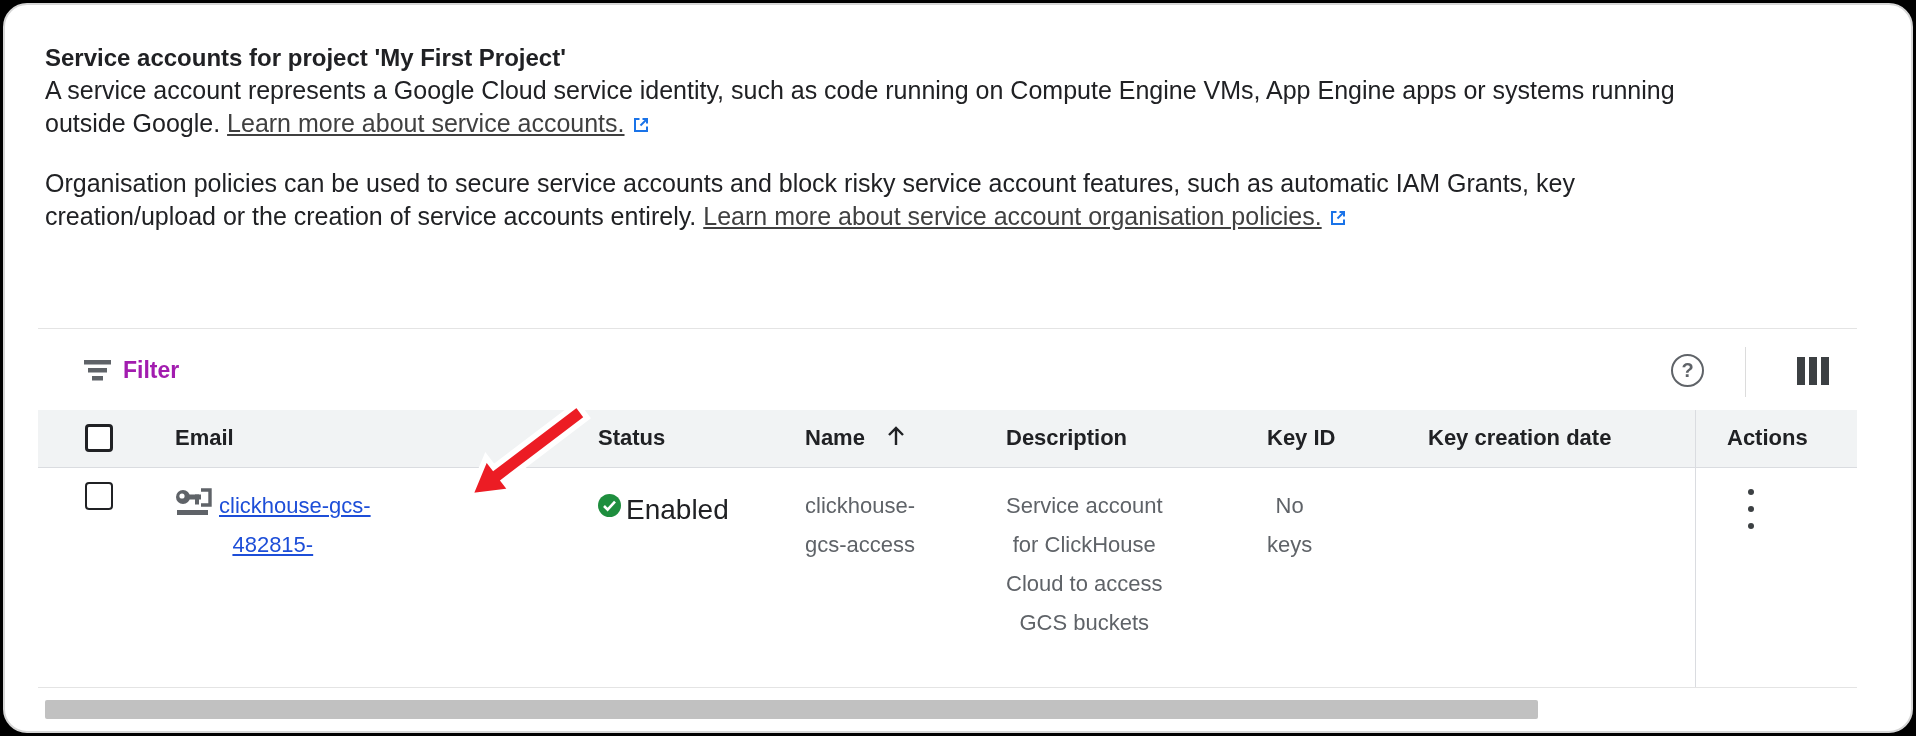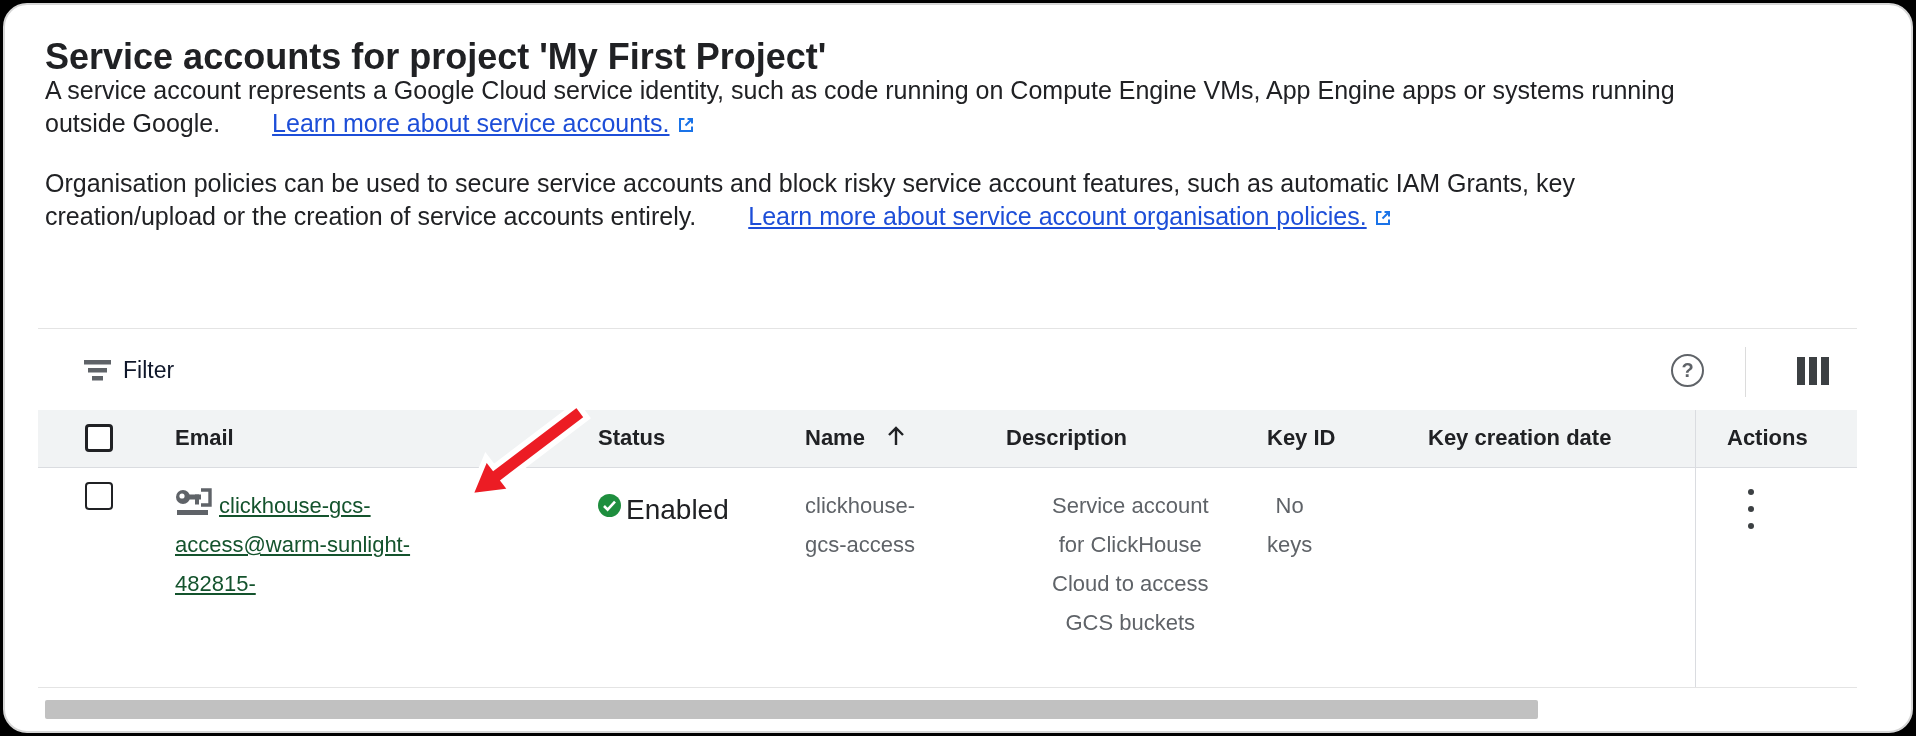--- a/index.html
+++ b/index.html
@@ -6,40 +6,40 @@
   html,body { margin:0; padding:0; background:#000; }
   .screen {
     position:relative; width:1916px; height:736px; background:#000; overflow:hidden;
     font-family:"Liberation Sans","DejaVu Sans",sans-serif; color:#202124;
   }
   .card {
     position:absolute; left:3px; top:3px; width:1910px; height:730px;
     background:#fff; border:2px solid #d6d6d6; border-radius:24px; overflow:hidden;
   }
   .page-title {
-    position:absolute; left:40px; top:7px; font-size:36px; color:#202124; white-space:nowrap;
+    position:absolute; left:40px; top:23px; font-size:24px; color:#202124; white-space:nowrap;
   }
   .para { position:absolute; left:40px; font-size:25px; line-height:33px; color:#202124; }
   .para .pline { white-space:nowrap; }
   .para-intro { top:69px; }
   .para-policy { top:162px; }
-  a.text-link { color:#1d4ed8; text-decoration:underline; cursor:pointer;margin-left:45px; }
+  a.text-link { color:#404040; text-decoration:underline; cursor:pointer; }
   .ext-icon { display:inline-block; vertical-align:-2px; margin-left:7px; }
 
   
   .tbl-top-border { position:absolute; left:33px; top:323px; width:1819px; height:1px; background:#e4e4e4; }
   .tbl-bottom-border { position:absolute; left:33px; top:682px; width:1819px; height:1px; background:#e4e4e4; }
   .header-row {
     position:absolute; left:33px; top:405px; width:1819px; height:58px;
     background:#f1f3f4; border-bottom:1px solid #dadce0;
   }
   .col-divider { position:absolute; left:1690px; top:405px; width:1px; height:277px; background:#dadce0; }
 
   .filter-icon { position:absolute; left:78px; top:354px; }
-  .filter-label { position:absolute; left:118px; top:352px; font-size:23px; font-weight:normal; color:#0f172a; }
+  .filter-label { position:absolute; left:118px; top:352px; font-size:23px; font-weight:bold; color:#a21caf; }
   .filter-input {
     position:absolute; left:212px; top:346px; width:1100px; height:38px;
     border:none; outline:none; font-size:22px; color:#202124; background:transparent;
     font-family:"Liberation Sans","DejaVu Sans",sans-serif;
   }
   .filter-input::placeholder { color:#80868b; opacity:1; }
   .help-btn {
     position:absolute; left:1666px; top:349px; width:33px; height:33px;
     border:2.5px solid #5f6368; border-radius:50%; color:#5f6368;
     display:flex; align-items:center; justify-content:center;
@@ -61,21 +61,21 @@
     white-space:nowrap; cursor:pointer;
   }
   .sort-arrow { position:absolute; left:878px; top:418px; }
 
   .cell { position:absolute; top:481px; font-size:22px; line-height:39px; color:#5f6368; }
   .cell .cline { display:block; white-space:nowrap;text-align:center; }
 
   .sa-key-icon { position:absolute; left:170px; top:483px; }
   .email-link {
     position:absolute; left:170px; top:481px; font-size:22px; line-height:39px;
-    color:#14532d; text-decoration:none; cursor:pointer;
+    color:#1d4ed8; text-decoration:none; cursor:pointer;text-align:center;
   }
   .email-link .eline { display:block; white-space:nowrap; text-decoration:underline; }
   .email-link .eline.first { text-indent:44px; }
 
   .status-icon { position:absolute; left:592px; top:488px; }
   .status-text { position:absolute; left:621px; top:489px; font-size:28px; color:#202124; white-space:nowrap; }
 
   .kebab-btn {
     position:absolute; left:1737px; top:482px; width:18px; height:44px; cursor:pointer;
     display:flex; flex-direction:column; align-items:center; justify-content:space-between; padding:2px 0;
@@ -164,38 +164,37 @@
           <circle cx="8" cy="9" r="7" fill="#5f6368"></circle>
           <circle cx="7" cy="8" r="2.6" fill="#ffffff"></circle>
           <rect x="13" y="6.5" width="13" height="5" fill="#5f6368"></rect>
           <rect x="20" y="6.5" width="4" height="10" fill="#5f6368"></rect>
           <path d="M26 2 h9 v15 h-9" stroke="#5f6368" stroke-width="3.4" fill="none"></path>
           <rect x="2" y="22" width="31" height="5" fill="#5f6368"></rect>
         </svg>
       </span>
       <a class="email-link" title="clickhouse-gcs-access@warm-sunlight-482815-u0.iam.gserviceaccount.com">
         <span class="eline first">clickhouse-gcs-</span>
-        <span class="eline">access@warm-sunlight-</span>
         <span class="eline">482815-</span>
       </a>
 
       <span class="status-icon">
         <svg width="25" height="25" viewBox="0 0 25 25">
           <circle cx="12.5" cy="12.5" r="11.5" fill="#1e8e3e"></circle>
           <path d="M7 13 l3.6 3.6 L18 8.6" stroke="#ffffff" stroke-width="2.6" fill="none"></path>
         </svg>
       </span>
       <span class="status-text">Enabled</span>
 
       <div class="cell" style="left:800px">
         <span class="cline">clickhouse-</span>
         <span class="cline">gcs-access</span>
       </div>
 
-      <div class="cell" style="left:1047px">
+      <div class="cell" style="left:1001px">
         <span class="cline">Service account</span>
         <span class="cline">for ClickHouse</span>
         <span class="cline">Cloud to access</span>
         <span class="cline">GCS buckets</span>
       </div>
 
       <div class="cell" style="left:1262px">
         <span class="cline">No</span>
         <span class="cline">keys</span>
       </div>

